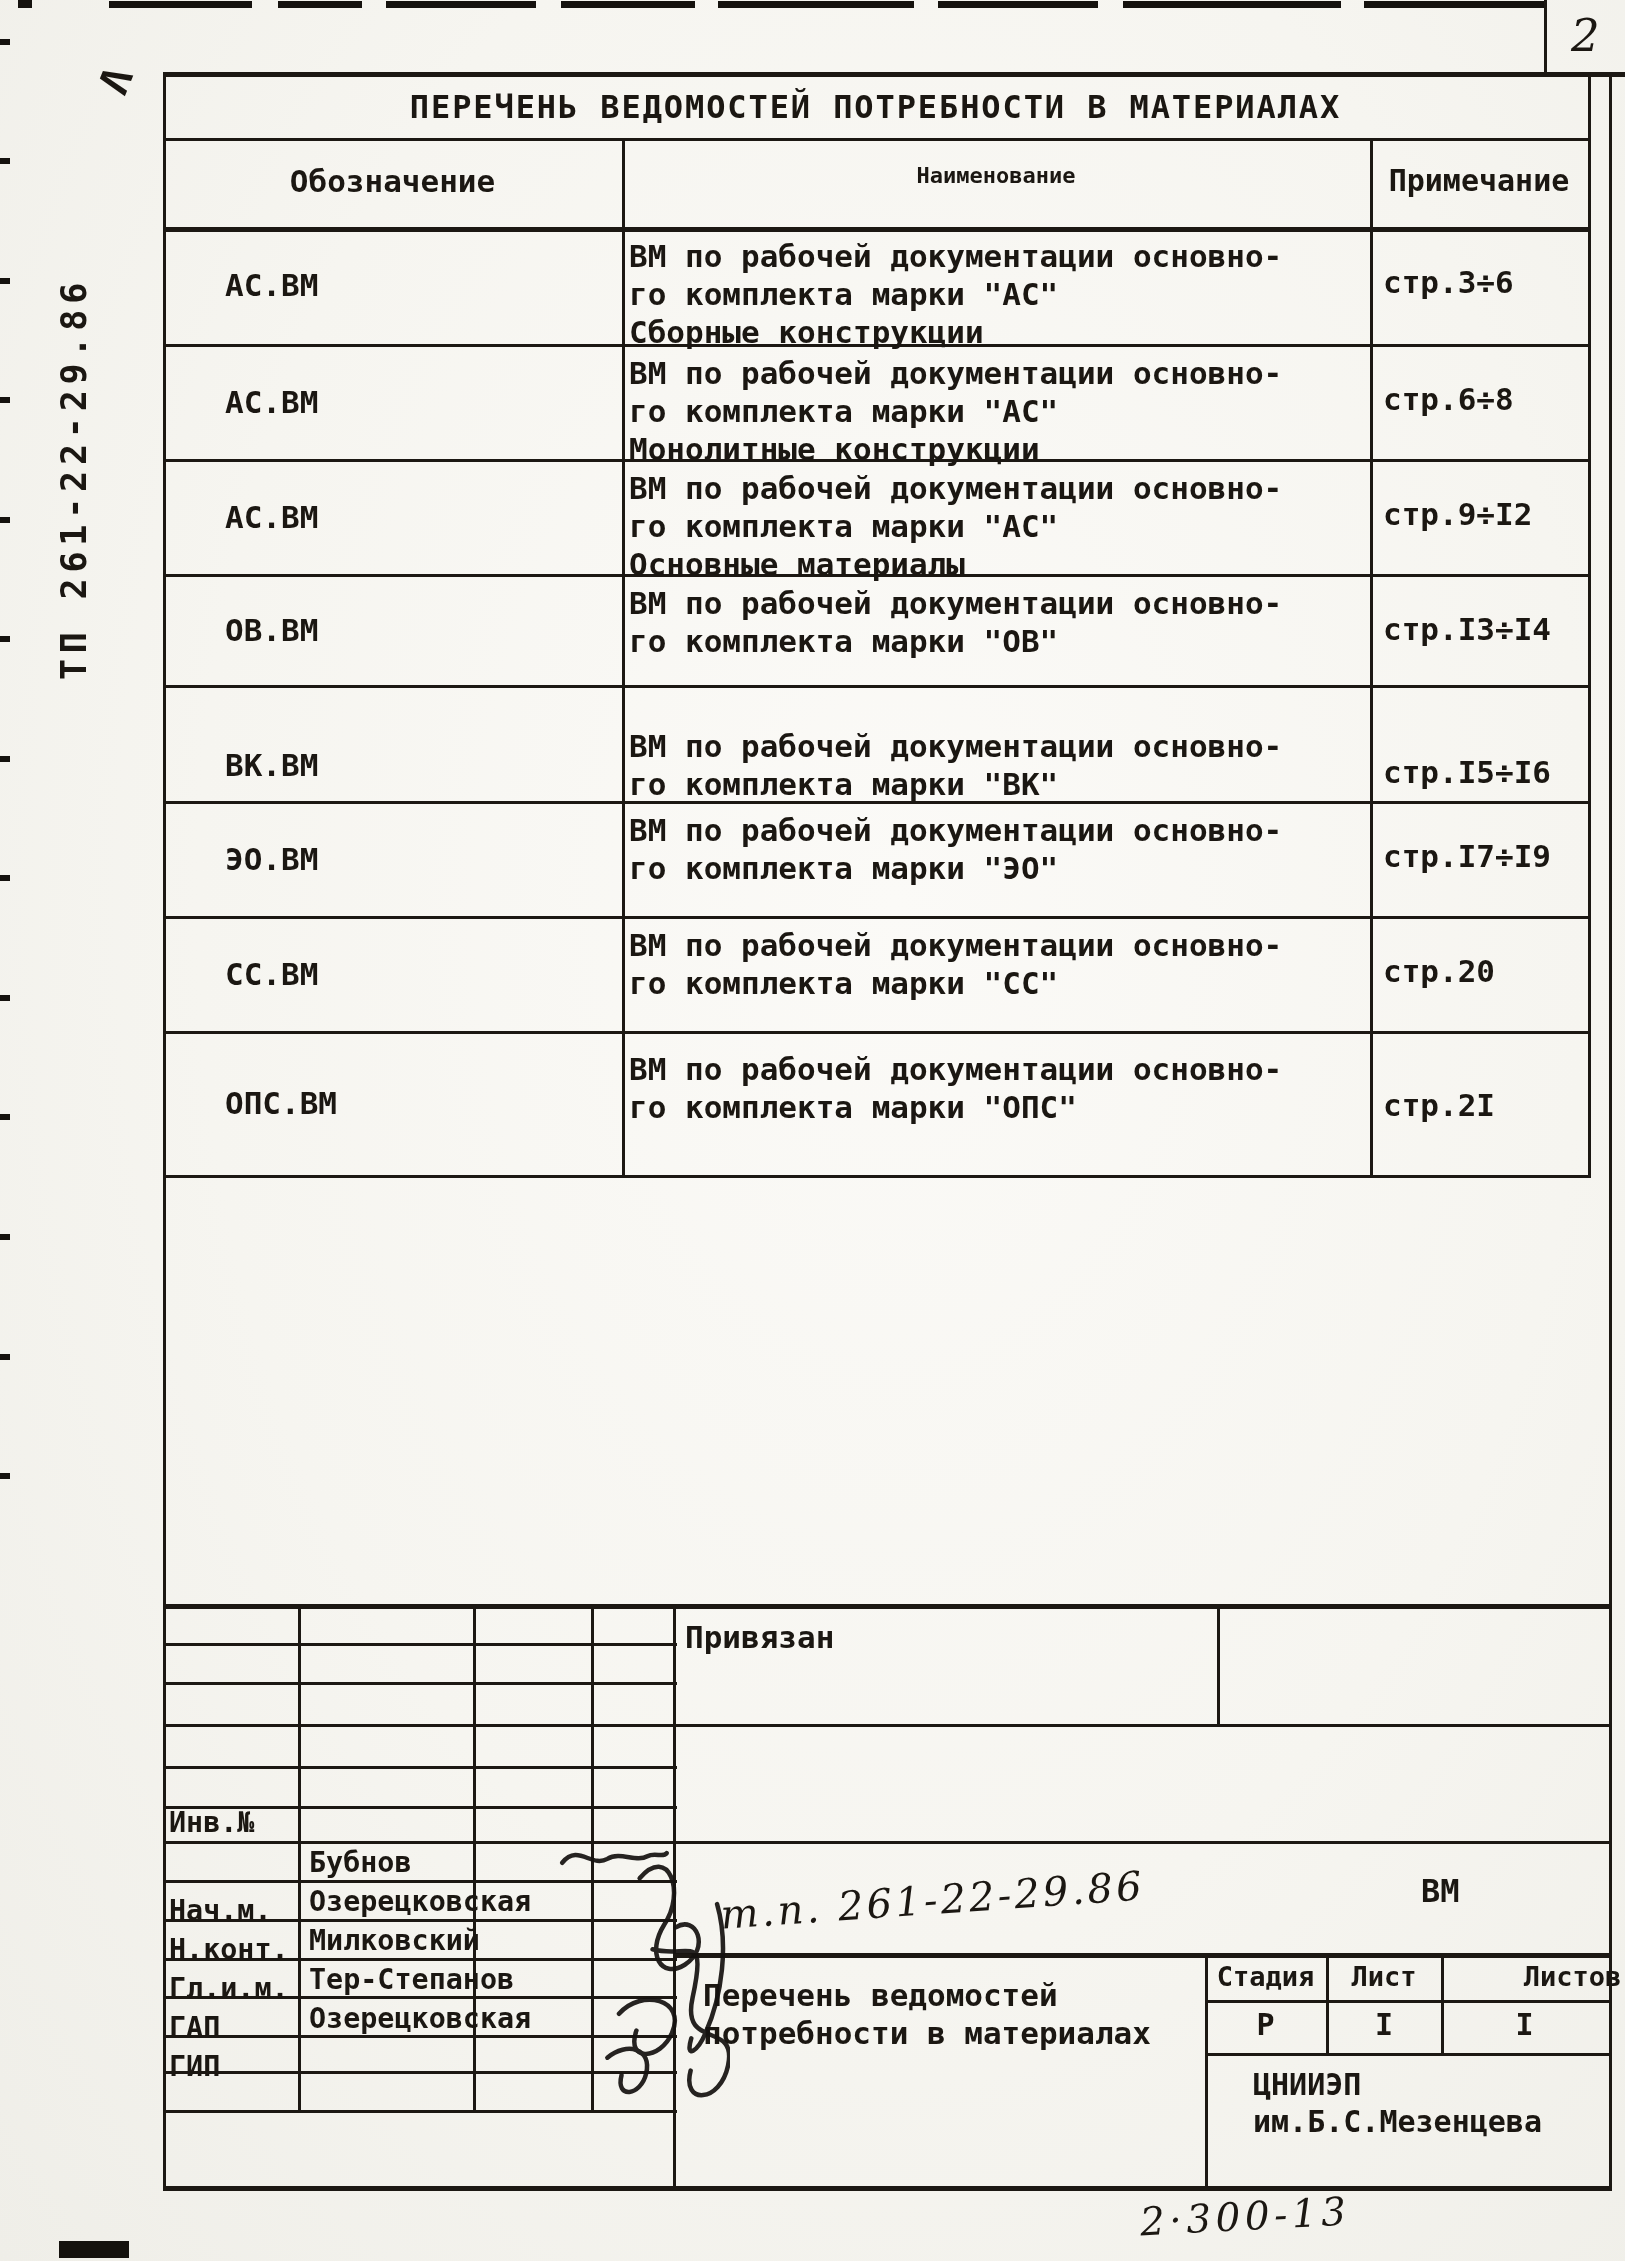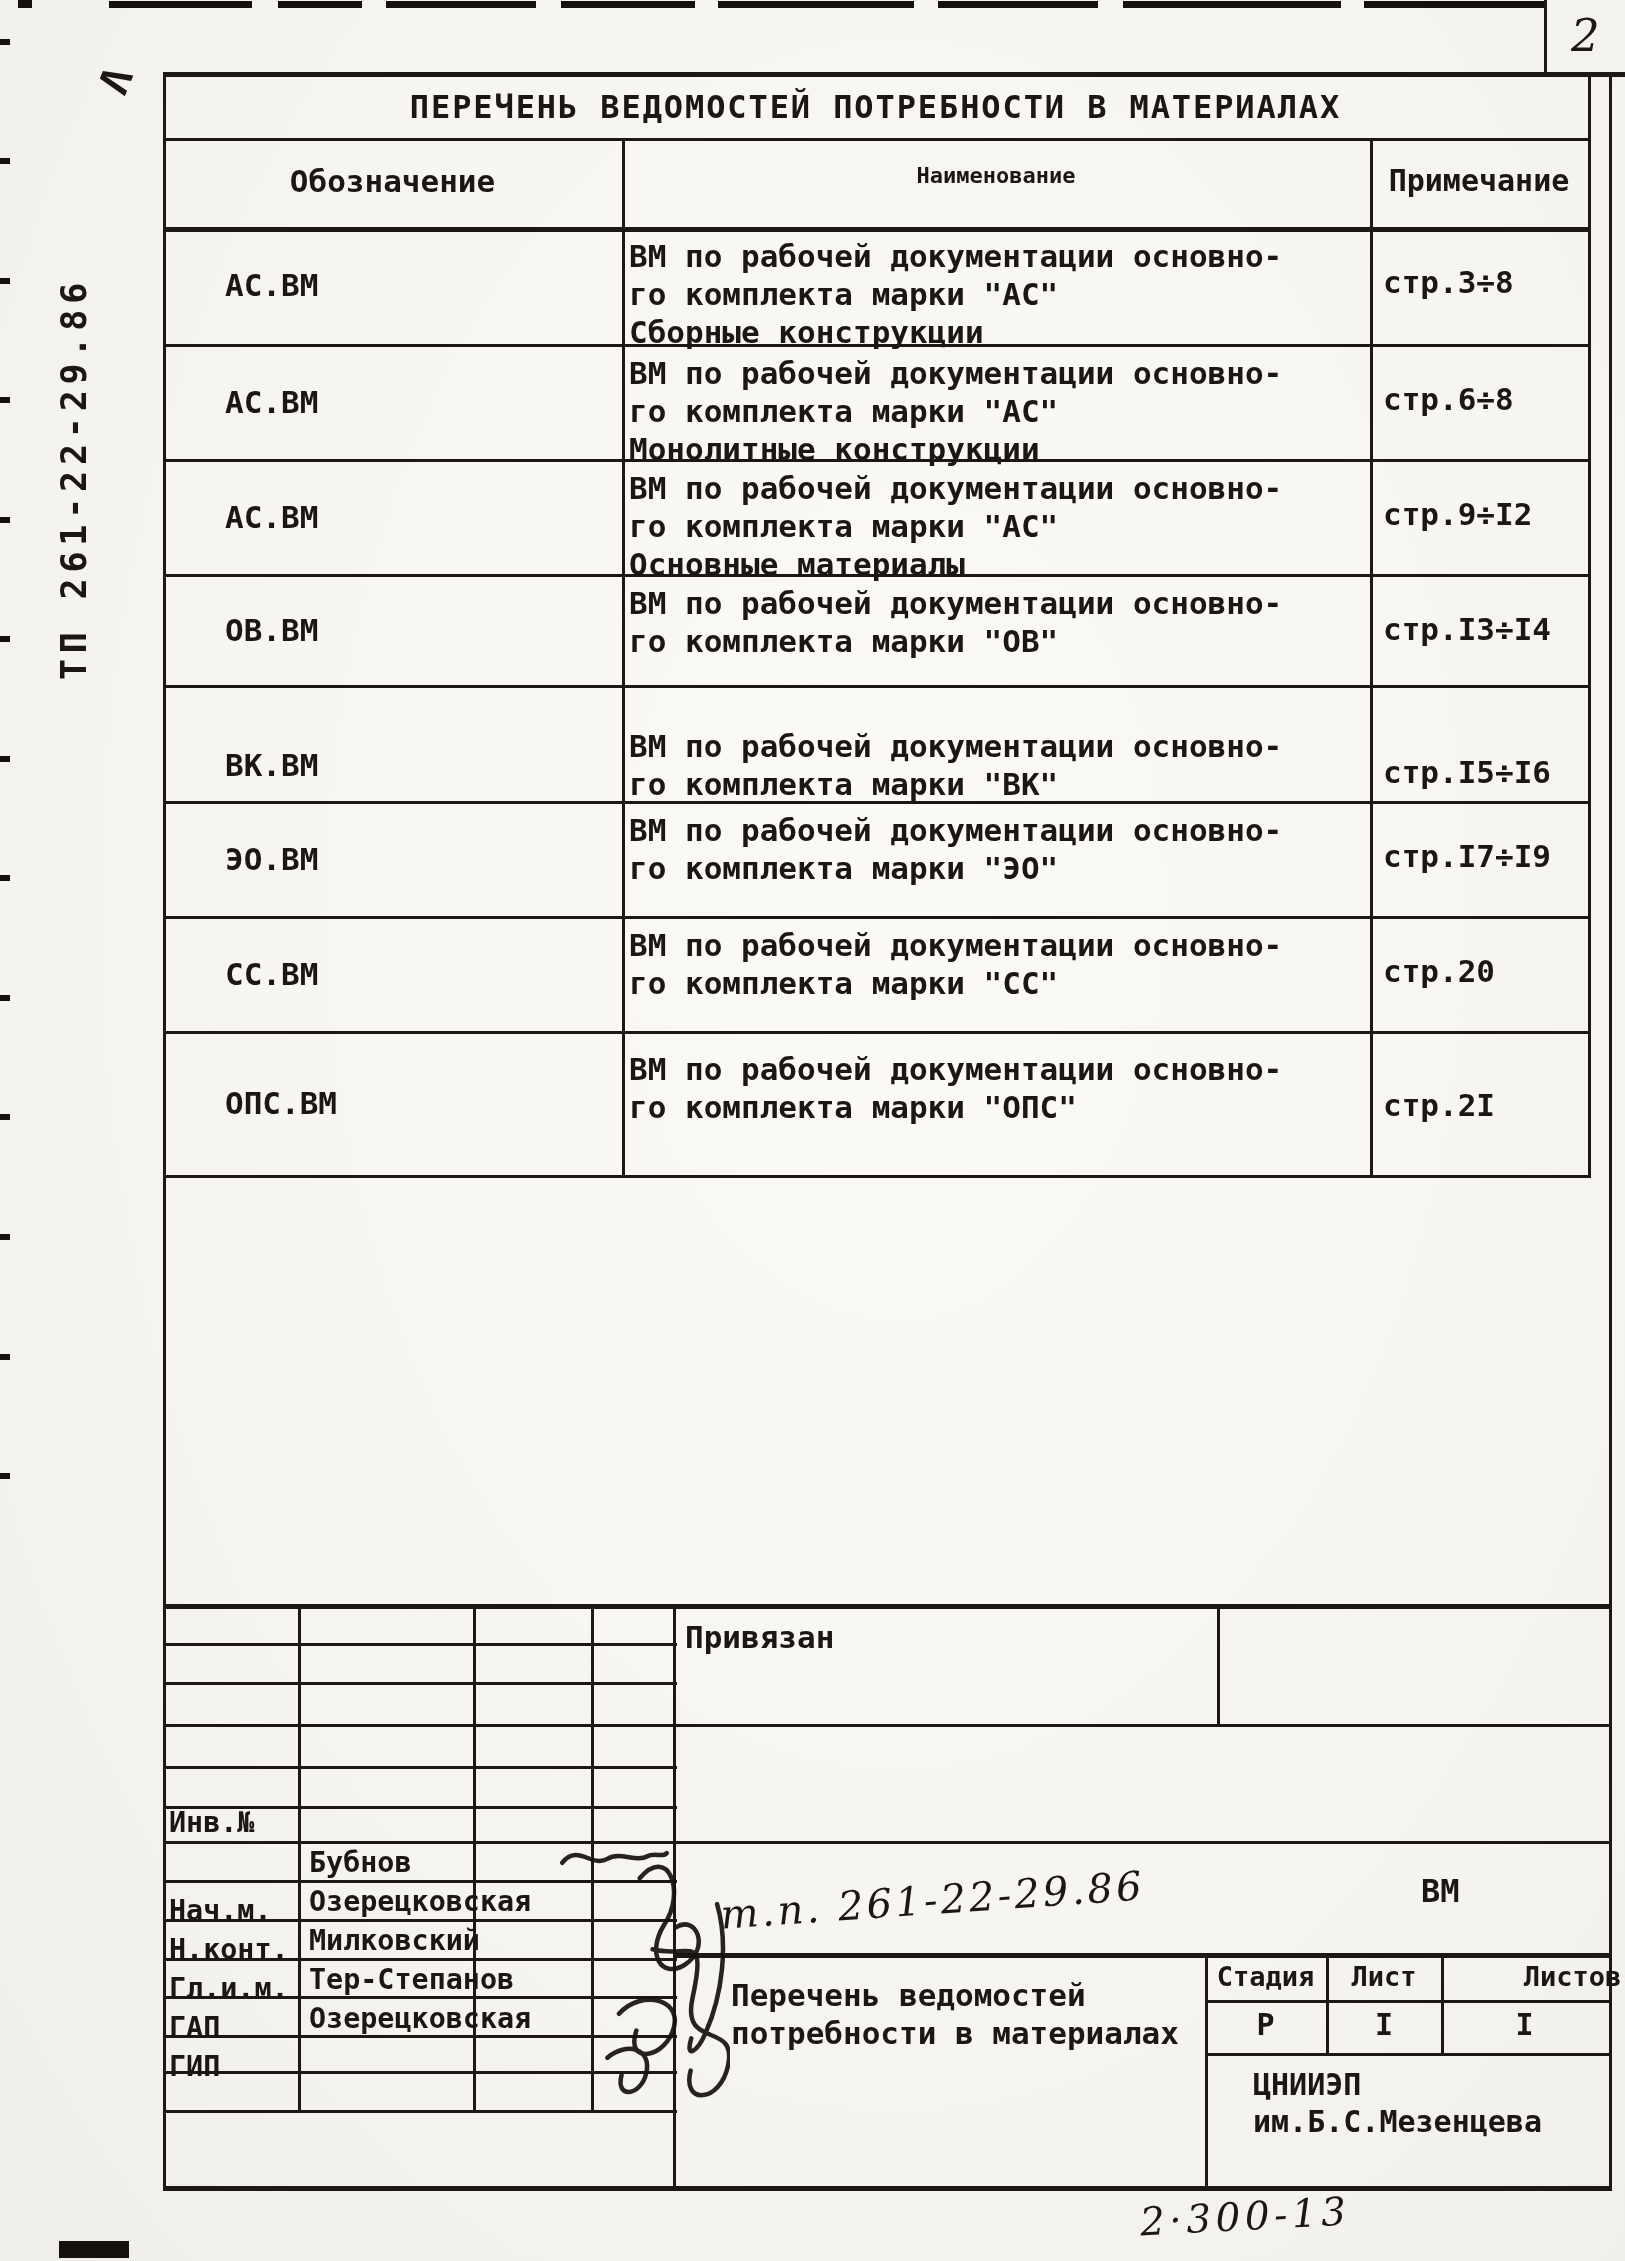--- a/index.html
+++ b/index.html
@@ -82,21 +82,21 @@
   <div class="t ctr" style="left:163px;top:88px;width:1425px;font-size:32px;letter-spacing:1.9px;">ПЕРЕЧЕНЬ ВЕДОМОСТЕЙ ПОТРЕБНОСТИ В МАТЕРИАЛАХ</div>
   <div class="t ctr" style="left:163px;top:163px;width:459px;font-size:31px;">Обозначение</div>
   <div class="t ctr" style="left:622px;top:163px;width:748px;font-size:22px;">Наименование</div>
   <div class="t ctr" style="left:1370px;top:163px;width:218px;font-size:30px;">Примечание</div>
 
   <div class="row" style="top:227px;height:116px">
     <div class="des">АС.ВМ</div>
     <div class="nam">ВМ по рабочей документации основно-
 го комплекта марки "АС"
 Сборные конструкции</div>
-    <div class="not">стр.3÷8</div>
+    <div class="not">стр.3÷6</div>
   </div>
   <div class="row" style="top:344px;height:115px">
     <div class="des">АС.ВМ</div>
     <div class="nam">ВМ по рабочей документации основно-
 го комплекта марки "АС"
 Монолитные конструкции</div>
     <div class="not">стр.6÷8</div>
   </div>
   <div class="row" style="top:459px;height:115px">
     <div class="des">АС.ВМ</div>
@@ -171,21 +171,21 @@
   <div class="signame t" style="top:1885px">Озерецковская</div>
   <div class="sigrole t" style="top:1924px">Гл.и.м.</div>
   <div class="signame t" style="top:1924px">Милковский</div>
   <div class="sigrole t" style="top:1963px">ГАП</div>
   <div class="signame t" style="top:1963px">Тер-Степанов</div>
   <div class="sigrole t" style="top:2002px">ГИП</div>
   <div class="signame t" style="top:2002px">Озерецковская</div>
 
   <div class="t hand" style="left:720px;top:1877px;font-size:40px;letter-spacing:3.2px;transform:rotate(-4deg);">т.п. 261-22-29.86</div>
   <div class="t" style="left:1421px;top:1872px;font-size:32px;">ВМ</div>
-  <div class="t" style="left:703px;top:1976px;font-size:31px;line-height:38px;margin-left:28px;">Перечень ведомостей
+  <div class="t" style="left:703px;top:1976px;font-size:31px;line-height:38px;">Перечень ведомостей
 потребности в материалах</div>
 
   <div class="t ctr" style="left:1205px;top:1961px;width:121px;font-size:27px;">Стадия</div>
   <div class="t ctr" style="left:1326px;top:1961px;width:116px;font-size:27px;">Лист</div>
   <div class="t ctr" style="left:1441px;top:1961px;width:167px;font-size:27px;padding-left:48px;">Листов</div>
   <div class="t ctr" style="left:1205px;top:2007px;width:121px;font-size:30px;">Р</div>
   <div class="t ctr" style="left:1326px;top:2007px;width:116px;font-size:30px;">I</div>
   <div class="t ctr" style="left:1441px;top:2007px;width:167px;font-size:30px;">I</div>
   <div class="t" style="left:1253px;top:2066px;font-size:30px;line-height:37px;">ЦНИИЭП
 им.Б.С.Мезенцева</div>

